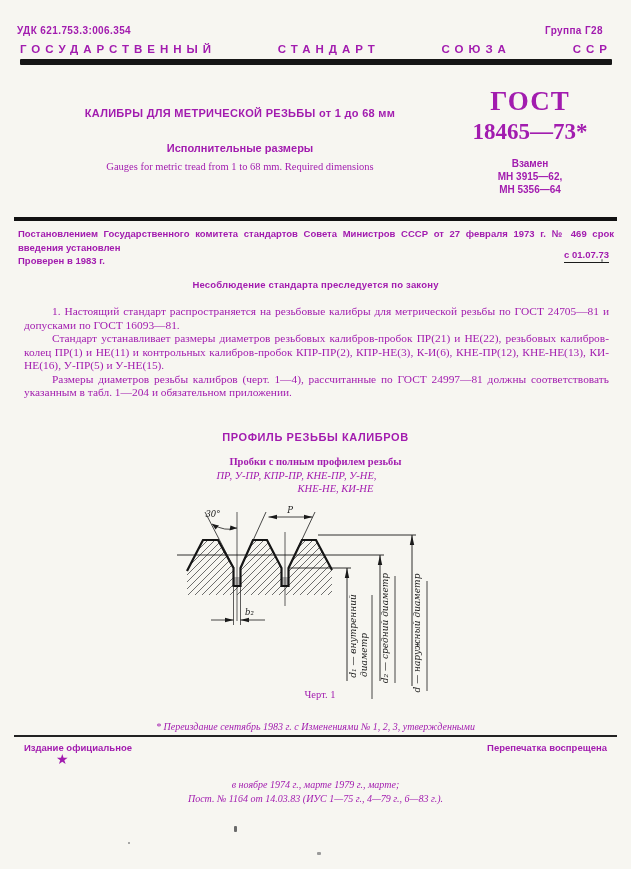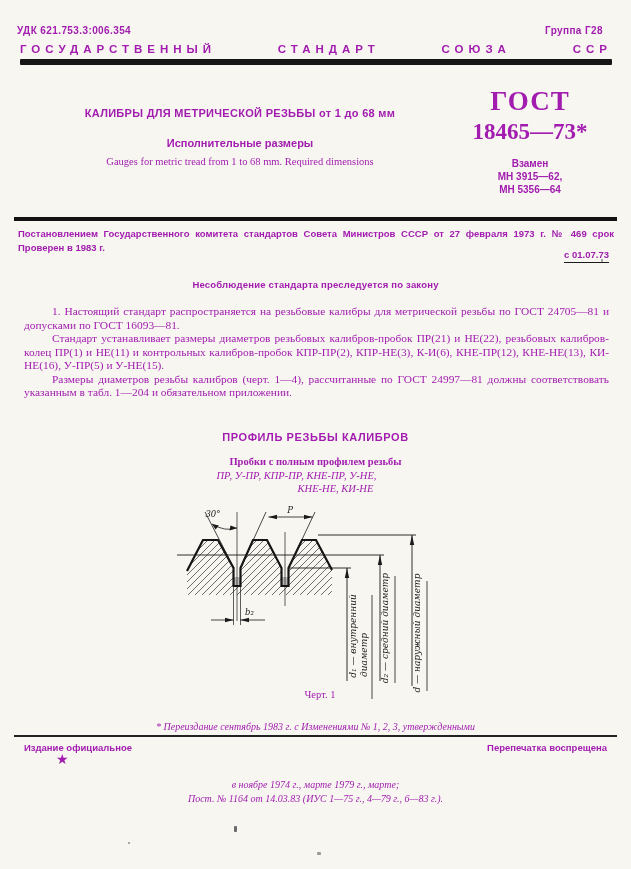--- a/index.html
+++ b/index.html
@@ -14,21 +14,21 @@
 
   .udk { left:17px; top:25px; font-size:10px; letter-spacing:.4px; }
   .group { right:28px; top:25px; font-size:10px; letter-spacing:.4px; }
 
   .banner { left:20px; top:43px; width:592px; display:flex; justify-content:space-between; }
   .banner span { font-size:11.5px; font-weight:bold; letter-spacing:5px; white-space:nowrap; }
   .banner-bar { left:20px; top:59px; width:592px; height:6px; background:#161616; border-radius:1px; }
 
   .title-block { left:40px; top:106px; width:400px; text-align:center; }
   .title-ru { font-size:11px; font-weight:bold; letter-spacing:.3px; line-height:14px; }
-  .title-sub { margin-top:17px; font-size:11px; font-weight:bold; }
+  .title-sub { margin-top:22px; font-size:11px; font-weight:bold; }
   .title-en { margin-top:7px; font-family:"Liberation Serif", serif; font-weight:normal; font-size:10.5px; }
 
   .gost-block { left:442px; top:86px; width:176px; text-align:center; }
   .gost-name { font-family:"Liberation Serif", serif; font-size:27px; font-weight:bold; letter-spacing:1px; }
   .gost-num  { font-family:"Liberation Serif", serif; font-size:23px; font-weight:bold; margin-top:2px; white-space:nowrap; }
   .gost-vzamen { margin-top:12px; font-size:10px; font-weight:bold; line-height:13px; }
 
   .rule-thick { left:14px; top:217px; width:603px; height:4px; background:#121212; }
   .rule-thin  { left:14px; top:735px; width:603px; height:2px; background:#222; }
 
@@ -90,20 +90,21 @@
       <div>Взамен</div>
       <div>МН 3915—62,</div>
       <div>МН 5356—64</div>
     </div>
   </div>
 
   <div class="abs rule-thick"></div>
 
   <div class="abs decree">
     <div class="decree-l1">Постановлением Государственного комитета стандартов Совета Министров СССР от 27 февраля 1973 г. № 469 срок</div>
+    <div>введения установлен</div>
     <div>Проверен в 1983 г.</div>
   </div>
   <div class="abs decree-date">с 01.07.73</div>
 
   <div class="abs law">Несоблюдение стандарта преследуется по закону</div>
 
   <div class="abs body-text">
     <p>1. Настоящий стандарт распространяется на резьбовые калибры для метрической резьбы по ГОСТ 24705—81 и допусками по ГОСТ 16093—81.</p>
     <p>Стандарт устанавливает размеры диаметров резьбовых калибров-пробок ПР(21) и НЕ(22), резьбовых калибров-колец ПР(1) и НЕ(11) и контрольных калибров-пробок КПР-ПР(2), КПР-НЕ(3), К-И(6), КНЕ-ПР(12), КНЕ-НЕ(13), КИ-НЕ(16), У-ПР(5) и У-НЕ(15).</p>
     <p>Размеры диаметров резьбы калибров (черт. 1—4), рассчитанные по ГОСТ 24997—81 должны соответствовать указанным в табл. 1—204 и обязательном приложении.</p>

